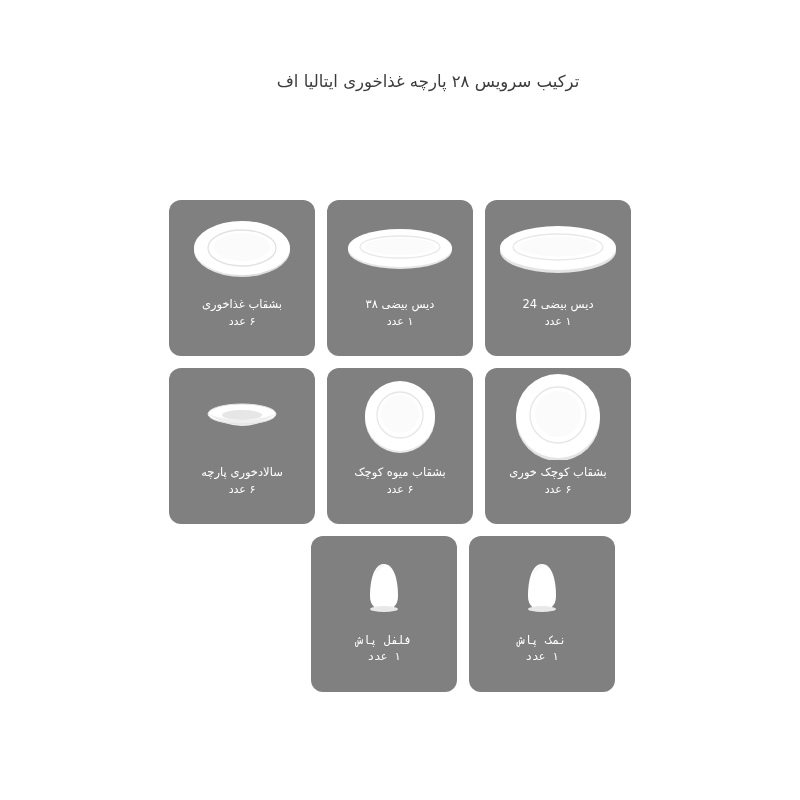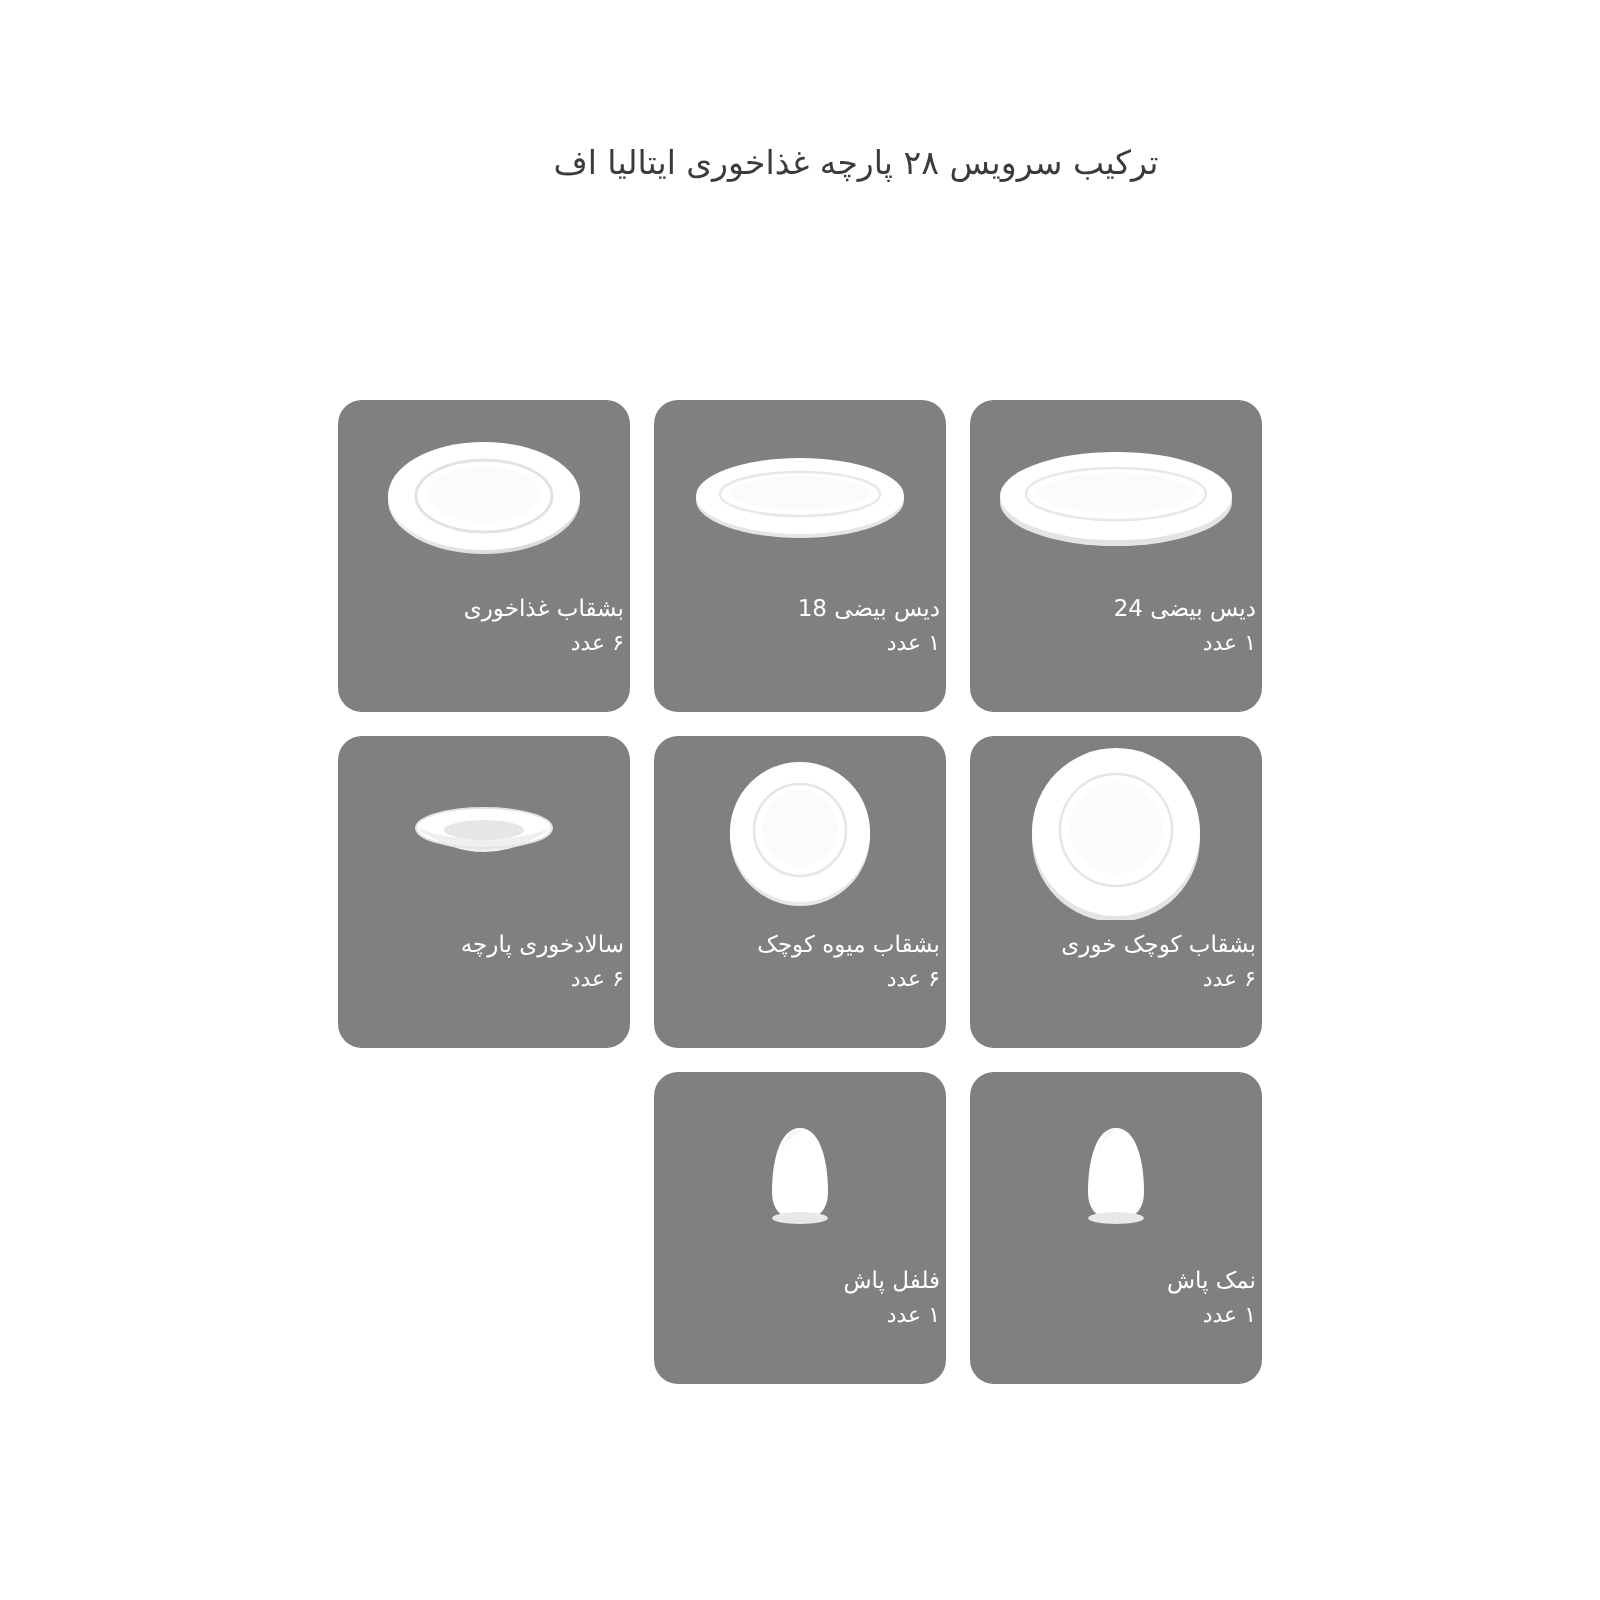--- a/index.html
+++ b/index.html
@@ -41,21 +41,21 @@
     flex-direction: column;
     gap: 12px;
   }
   .row {
     display: flex;
     flex-direction: row-reverse;
     justify-content: flex-start;
     gap: 12px;
   }
   .row.r1 { justify-content: flex-start; }
-  .row.r3 { padding-left: 0; justify-content: flex-start; margin-right: 0; }
+  .row.r3 { padding-left: 0; justify-content: flex-start; margin-right: 16px; font-family: Liberation Mono, monospace; }
   .cell {
     width: 146px;
     height: 156px;
     background: #808080;
     border-radius: 12px;
     position: relative;
     box-sizing: border-box;
     display: flex;
     flex-direction: column;
     align-items: center;
@@ -70,20 +70,21 @@
     height: 96px;
     width: 146px;
     display: flex;
     align-items: center;
     justify-content: center;
   }
   .caption {
     color: #ffffff;
     font-size: 11.5px;
     line-height: 17px;
+    text-align: center;
     direction: rtl;
     width: 140px;
   }
   .caption .qty {
     display: block;
     font-size: 11px;
   }
 </style>
 </head>
 <body>
@@ -121,21 +122,21 @@
       <div class="cell">
         <div class="art">
           <svg width="124" height="88" viewBox="0 0 124 88">
             <ellipse cx="62" cy="46" rx="52" ry="19" fill="#e6e6e6"></ellipse>
             <ellipse cx="62" cy="44" rx="52" ry="19" fill="#ffffff"></ellipse>
             <ellipse cx="62" cy="43" rx="40" ry="11" fill="none" stroke="#e8e8e8" stroke-width="1.3"></ellipse>
             <ellipse cx="62" cy="42.5" rx="35" ry="8.5" fill="#fbfbfb"></ellipse>
           </svg>
         </div>
         <div class="caption">
-          <span>دیس بیضی 18</span>
+          <span>دیس بیضی ۳۸</span>
           <span class="qty">۱ عدد</span>
         </div>
       </div>
 
       <div class="cell">
         <div class="art">
           <svg width="132" height="88" viewBox="0 0 132 88">
             <ellipse cx="66" cy="47" rx="58" ry="22" fill="#e4e4e4"></ellipse>
             <ellipse cx="66" cy="44" rx="58" ry="22" fill="#ffffff"></ellipse>
             <ellipse cx="66" cy="43" rx="45" ry="13" fill="none" stroke="#e8e8e8" stroke-width="1.3"></ellipse>

